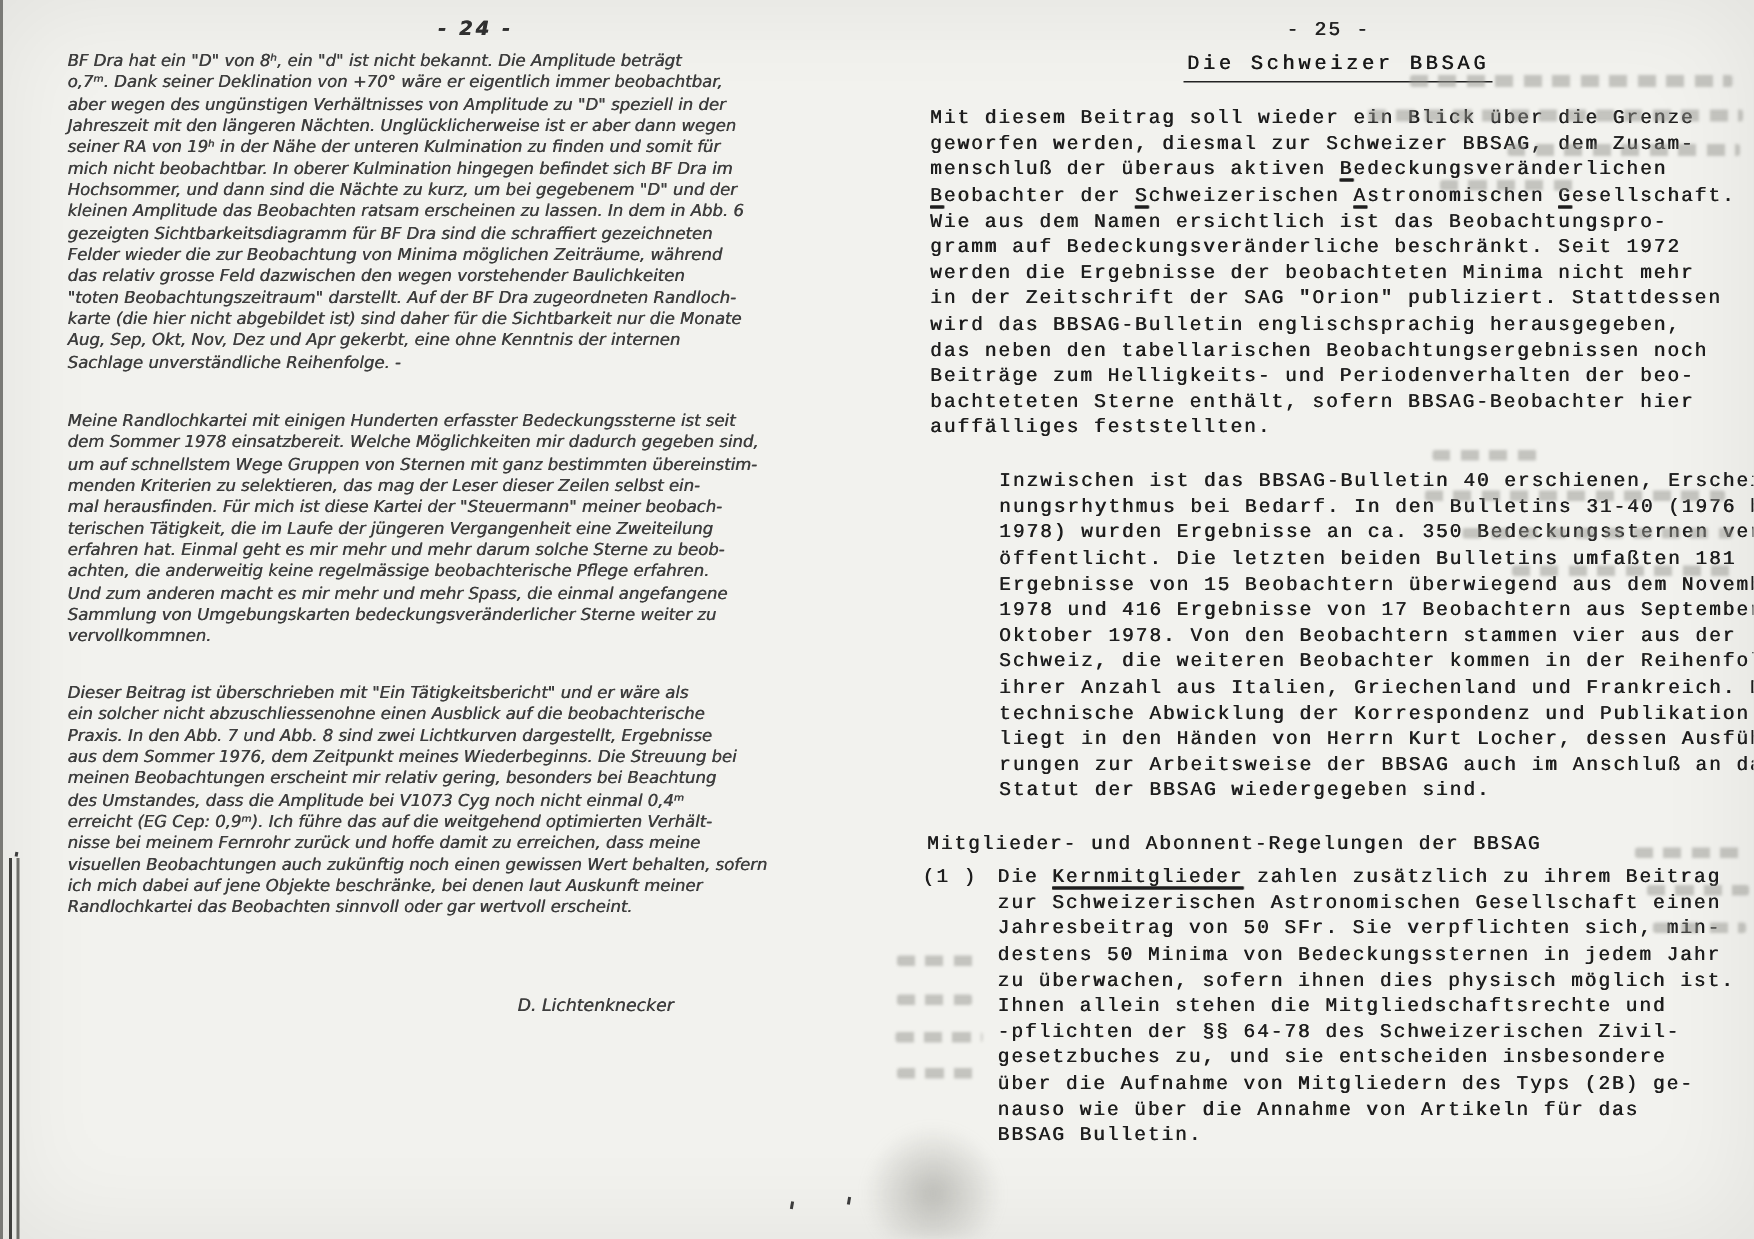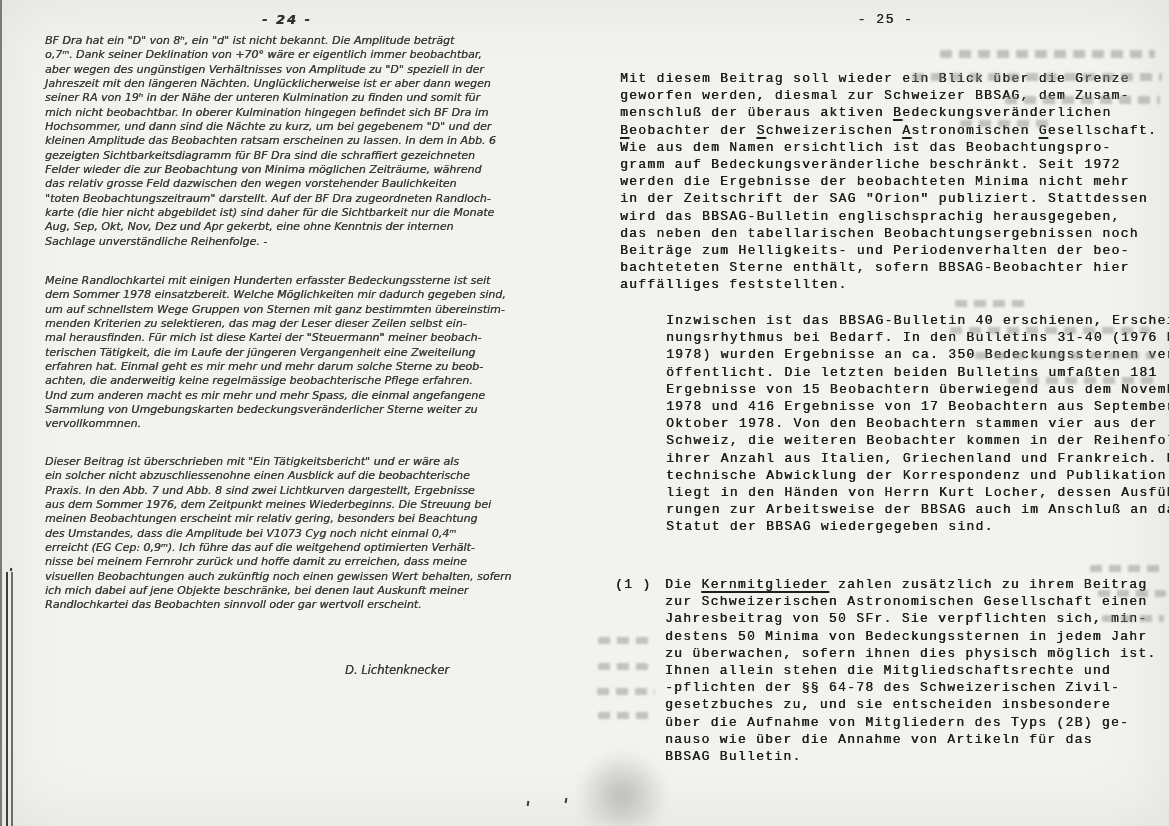--- a/index.html
+++ b/index.html
@@ -82,21 +82,21 @@
     filter:blur(4px);
   }
   .edge{position:absolute;}
   .speck{position:absolute;width:2px;height:5px;background:#3c3c3c;transform:rotate(10deg);}
 </style>
 </head>
 <body>
 
 <div class="scan">
 
-  <div class="lpageno" style="left:232px;top:12px;width:110px;">- 24 -</div>
+  <div class="lpageno" style="left:232px;top:12px;width:110px;text-align:right;">- 24 -</div>
 
   <div class="ltxt" style="left:45px;top:34px;">BF Dra hat ein "D" von 8ʰ, ein "d" ist nicht bekannt. Die Amplitude beträgt
 o,7ᵐ. Dank seiner Deklination von +70° wäre er eigentlich immer beobachtbar,
 aber wegen des ungünstigen Verhältnisses von Amplitude zu "D" speziell in der
 Jahreszeit mit den längeren Nächten. Unglücklicherweise ist er aber dann wegen
 seiner RA von 19ʰ in der Nähe der unteren Kulmination zu finden und somit für
 mich nicht beobachtbar. In oberer Kulmination hingegen befindet sich BF Dra im
 Hochsommer, und dann sind die Nächte zu kurz, um bei gegebenem "D" und der
 kleinen Amplitude das Beobachten ratsam erscheinen zu lassen. In dem in Abb. 6
 gezeigten Sichtbarkeitsdiagramm für BF Dra sind die schraffiert gezeichneten
@@ -128,20 +128,23 @@
 erreicht (EG Cep: 0,9ᵐ). Ich führe das auf die weitgehend optimierten Verhält-
 nisse bei meinem Fernrohr zurück und hoffe damit zu erreichen, dass meine
 visuellen Beobachtungen auch zukünftig noch einen gewissen Wert behalten, sofern
 ich mich dabei auf jene Objekte beschränke, bei denen laut Auskunft meiner
 Randlochkartei das Beobachten sinnvoll oder gar wertvoll erscheint.</div>
 
   <div class="ltxt" style="left:345px;top:615px;font-size:11.5px;margin-top:48px;">D. Lichtenknecker</div>
 
   <div class="rpageno" style="left:828px;top:12px;width:115px;">- 25 -</div>
 
+  <div class="rtitle" style="left:618px;top:36px;width:548px;">
+    <span>Die Schweizer BBSAG</span>
+  </div>
 
   <div class="rtxt" style="left:620px;top:70px;"><span>Mit diesem Beitrag soll wieder ein Blick über die Grenze
 geworfen werden, diesmal zur Schweizer BBSAG, dem Zusam-
 menschluß der überaus aktiven </span><u>B</u><span>edeckungsveränderlichen
 </span><u>B</u><span>eobachter der </span><u>S</u><span>chweizerischen </span><u>A</u><span>stronomischen </span><u>G</u><span>esellschaft.
 Wie aus dem Namen ersichtlich ist das Beobachtungspro-
 gramm auf Bedeckungsveränderliche beschränkt. Seit 1972
 werden die Ergebnisse der beobachteten Minima nicht mehr
 in der Zeitschrift der SAG "Orion" publiziert. Stattdessen
 wird das BBSAG-Bulletin englischsprachig herausgegeben,
@@ -157,20 +160,21 @@
 Ergebnisse von 15 Beobachtern überwiegend aus dem November
 1978 und 416 Ergebnisse von 17 Beobachtern aus September/
 Oktober 1978. Von den Beobachtern stammen vier aus der
 Schweiz, die weiteren Beobachter kommen in der Reihenfolge
 ihrer Anzahl aus Italien, Griechenland und Frankreich. Die
 technische Abwicklung der Korrespondenz und Publikation
 liegt in den Händen von Herrn Kurt Locher, dessen Ausfüh-
 rungen zur Arbeitsweise der BBSAG auch im Anschluß an das
 Statut der BBSAG wiedergegeben sind.</div>
 
+  <div class="rtxt" style="left:618px;top:554px;">Mitglieder- und Abonnent-Regelungen der BBSAG</div>
 
   <div class="item rtxt" style="left:615px;top:576px;width:552px;">
     <span class="marker">(1 )</span>
     <span><span>Die </span><u>Kernmitglieder</u><span> zahlen zusätzlich zu ihrem Beitrag
 zur Schweizerischen Astronomischen Gesellschaft einen
 Jahresbeitrag von 50 SFr. Sie verpflichten sich, min-
 destens 50 Minima von Bedeckungssternen in jedem Jahr
 zu überwachen, sofern ihnen dies physisch möglich ist.
 Ihnen allein stehen die Mitgliedschaftsrechte und
 -pflichten der §§ 64-78 des Schweizerischen Zivil-

